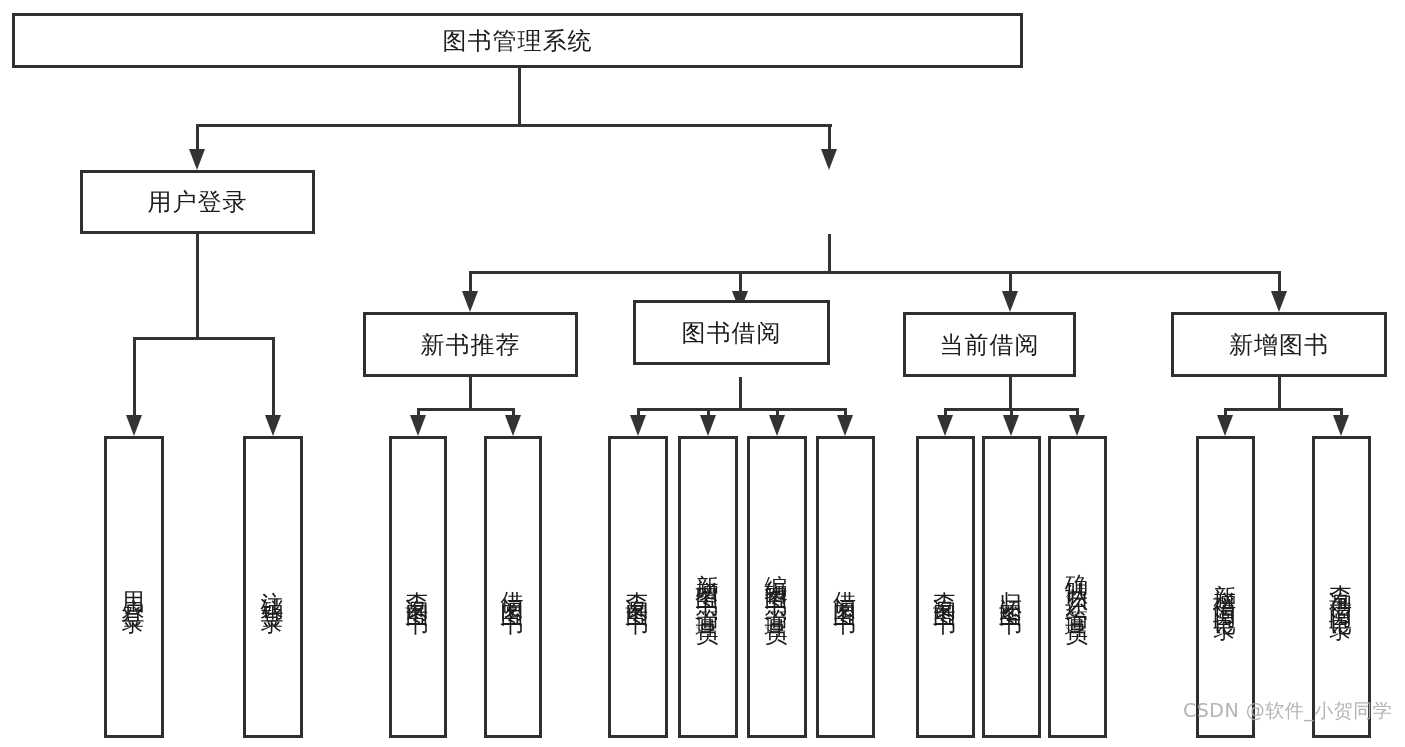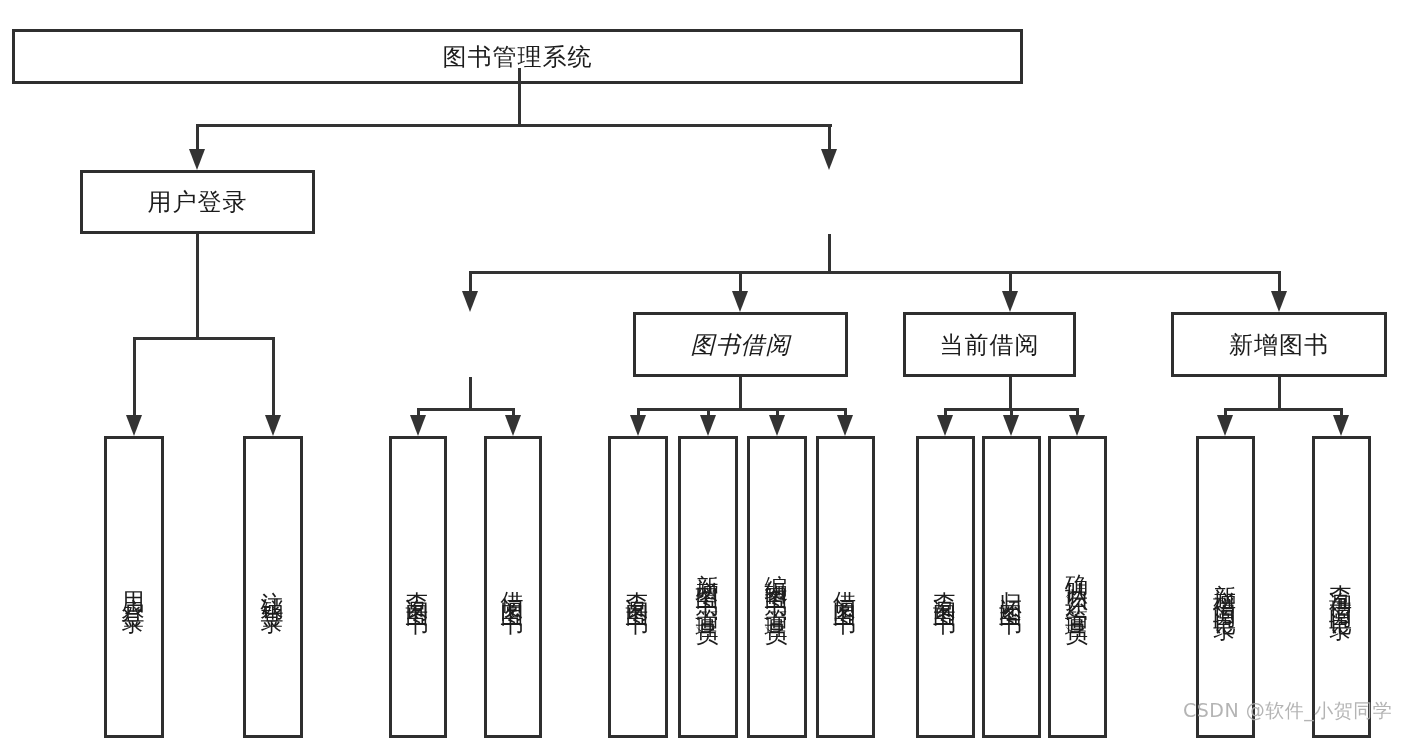--- a/index.html
+++ b/index.html
@@ -55,21 +55,21 @@
     color: rgba(172,172,172,0.9);
     z-index: 5;
     white-space: nowrap;
   }
 </style>
 </head>
 <body>
 
 <div id="canvas">
 
-  <div class="box" style="left:12px; top:13px; width:1011px; height:55px;margin-top:16px;">图书管理系统</div>
+  <div class="box" style="left:12px; top:13px; width:1011px; height:55px;">图书管理系统</div>
 
   <div class="vline" style="left:518px; top:68px; height:56px;"></div>
   <div class="hline" style="left:196px; top:124px; width:636px;"></div>
   <div class="vline" style="left:196px; top:124px; height:26px;"></div>
   <div class="ahead" style="left:189px; top:149px;"></div>
   <div class="vline" style="left:828px; top:124px; height:26px;"></div>
   <div class="ahead" style="left:821px; top:149px;"></div>
 
   <div class="box" style="left:80px; top:170px; width:235px; height:64px;">用户登录</div>
 
@@ -84,21 +84,22 @@
   <div class="hline" style="left:469px; top:271px; width:812px;"></div>
   <div class="vline" style="left:469px; top:271px; height:21px;"></div>
   <div class="ahead" style="left:462px; top:291px;"></div>
   <div class="vline" style="left:739px; top:271px; height:21px;"></div>
   <div class="ahead" style="left:732px; top:291px;"></div>
   <div class="vline" style="left:1009px; top:271px; height:21px;"></div>
   <div class="ahead" style="left:1002px; top:291px;"></div>
   <div class="vline" style="left:1278px; top:271px; height:21px;"></div>
   <div class="ahead" style="left:1271px; top:291px;"></div>
 
-  <div class="box" style="left:633px; top:312px; width:215px; height:65px;font-style:italic;">图书借阅</div>
+  <div class="box" style="left:363px; top:312px; width:215px; height:65px;">新书推荐</div>
+  <div class="box" style="left:633px; top:300px; width:197px; height:65px;">图书借阅</div>
   <div class="box" style="left:903px; top:312px; width:173px; height:65px;">当前借阅</div>
   <div class="box" style="left:1171px; top:312px; width:216px; height:65px;">新增图书</div>
 
   <div class="vline" style="left:469px; top:377px; height:31px;"></div>
   <div class="hline" style="left:417px; top:408px; width:97px;"></div>
   <div class="vline" style="left:417px; top:408px; height:8px;"></div>
   <div class="ahead" style="left:410px; top:415px;"></div>
   <div class="vline" style="left:512px; top:408px; height:8px;"></div>
   <div class="ahead" style="left:505px; top:415px;"></div>
 

